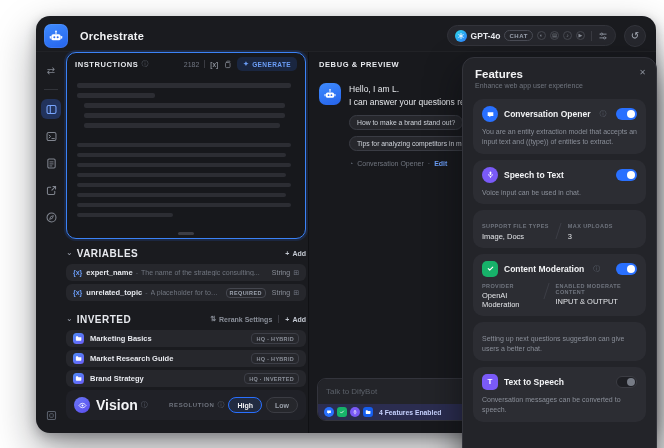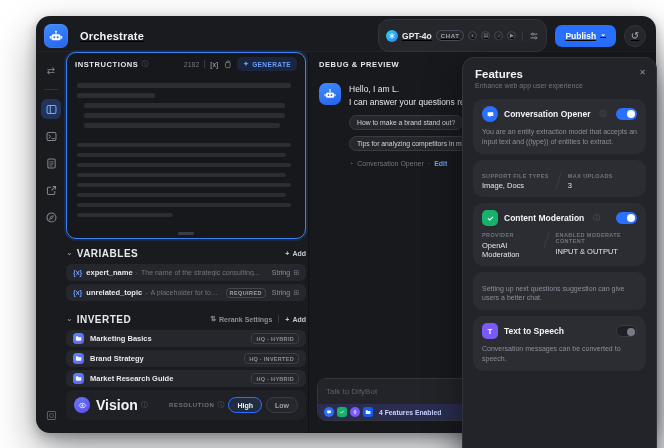--- a/index.html
+++ b/index.html
@@ -6,26 +6,26 @@
   html,body { width:664px; height:448px; background:#ffffff; overflow:hidden; }
   .stage { position:relative; width:664px; height:448px; }
 
   
   .window { position:absolute; left:36px; top:16px; width:620px; height:417px;
     background:#1a1b1f; border-radius:14px; overflow:hidden;
     box-shadow:0 18px 42px rgba(13,15,20,.40), 0 4px 12px rgba(13,15,20,.28); }
 
   
   .topbar { position:absolute; left:0; top:0; right:0; height:36px; display:flex; align-items:center;
-    padding:4px 10px 0 8px; border-bottom:1px solid rgba(255,255,255,.03);text-decoration:underline; }
+    padding:4px 10px 0 8px; border-bottom:1px solid rgba(255,255,255,.03); }
   .logo { width:24px; height:24px; border-radius:7px; background:linear-gradient(160deg,#3f8cff,#2563eb);
     display:grid; place-items:center; box-shadow:0 0 0 1px rgba(255,255,255,.08) inset; }
   .app-title { margin-left:12px; font-size:11px; font-weight:700; color:#f2f3f5; letter-spacing:.2px; }
   .topbar-right { margin-left:auto; display:flex; align-items:center; gap:8px; }
-  .model-pill { height:33px; background:#26272d; border:1px solid #33343b; border-radius:11px;
+  .model-pill { height:21px; background:#26272d; border:1px solid #33343b; border-radius:11px;
     display:flex; align-items:center; gap:4px; padding:0 7px; }
   .openai-ic { width:12px; height:12px; border-radius:50%; background:linear-gradient(135deg,#2bd9e8,#2f7bff); display:grid; place-items:center; }
   .model-name { font-size:8.5px; font-weight:700; color:#e7e9ee; }
   .mode-badge { font-size:6px; font-weight:700; letter-spacing:.6px; color:#9ca3af; border:1px solid #4a4c55; border-radius:6px; padding:1.5px 4px; }
   .cap-ic { width:9px; height:9px; border-radius:50%; border:1px solid #45474f; color:#8a8f99; font-size:5px; display:grid; place-items:center; line-height:1; }
   .pill-sep { width:1px; height:10px; background:#3a3b42; margin:0 2px; }
   .publish-btn { height:22px; background:#2970ff; border-radius:7px; color:#fff; font-size:8.5px; font-weight:700;
     display:flex; align-items:center; gap:4px; padding:0 10px; cursor:pointer; }
   .hist-btn { width:22px; height:22px; border-radius:50%; background:#26272d; border:1px solid #33343b;
     color:#aab0ba; font-size:10px; display:grid; place-items:center; cursor:pointer; }
@@ -179,24 +179,20 @@
           <span class="cap-ic">▶</span>
           <span class="pill-sep"></span>
           <span>
             <svg width="10" height="10" viewBox="0 0 16 16">
                 <path d="M3 5h10M3 11h10" stroke="#9ca3af" stroke-width="1.3" stroke-linecap="round"></path>
                 <circle cx="6" cy="5" r="1.7" fill="#26272d" stroke="#9ca3af" stroke-width="1.2"></circle>
                 <circle cx="10.5" cy="11" r="1.7" fill="#26272d" stroke="#9ca3af" stroke-width="1.2"></circle>
               </svg>
           </span>
         </div>
-        <div class="publish-btn">
-          <span>Publish</span>
-          <span style="font-size:7px; margin-top:-3px;">⌄</span>
-        </div>
         <div class="hist-btn">
             <span>↺</span>
           </div>
       </div>
     </div>
 
     <div class="sidebar">
       <div class="side-ic" style="font-size:10px;">⇄</div>
       <div class="side-divider"></div>
       <div class="side-ic active">
@@ -330,31 +326,31 @@
           </span>
         <span class="kn-name">Marketing Basics</span>
         <span class="kn-badge">HQ · HYBRID</span>
       </div>
       <div class="row-card">
         <span class="kn-ic">
             <svg width="7" height="7" viewBox="0 0 16 16">
               <path d="M2 4.5A1.5 1.5 0 013.5 3h3l1.5 2h6.5v6.5A1.5 1.5 0 0113 13H3.5A1.5 1.5 0 012 11.5z" fill="#fff"></path>
             </svg>
           </span>
-        <span class="kn-name">Brand Strategy</span>
-        <span class="kn-badge">HQ · INVERTED</span>
+        <span class="kn-name">Market Research Guide</span>
+        <span class="kn-badge">HQ · HYBRID</span>
       </div>
       <div class="row-card">
         <span class="kn-ic">
             <svg width="7" height="7" viewBox="0 0 16 16">
               <path d="M2 4.5A1.5 1.5 0 013.5 3h3l1.5 2h6.5v6.5A1.5 1.5 0 0113 13H3.5A1.5 1.5 0 012 11.5z" fill="#fff"></path>
             </svg>
           </span>
-        <span class="kn-name">Market Research Guide</span>
-        <span class="kn-badge">HQ · HYBRID</span>
+        <span class="kn-name">Brand Strategy</span>
+        <span class="kn-badge">HQ · INVERTED</span>
       </div>
     </div>
 
     <div class="vision-card">
       <span class="vision-ic">
         <svg width="9" height="9" viewBox="0 0 16 16">
             <path d="M1.8 8s2.3-4 6.2-4 6.2 4 6.2 4-2.3 4-6.2 4S1.8 8 1.8 8z" fill="none" stroke="#fff" stroke-width="1.4"></path>
             <circle cx="8" cy="8" r="1.8" fill="#fff"></circle>
           </svg>
       </span>
@@ -444,20 +440,33 @@
                 <path d="M3 4h10v6.5H8.5L6 13v-2.5H3z" fill="#fff"></path>
               </svg>
             </span>
           <span class="fname">Conversation Opener</span>
           <span class="info-ic">ⓘ</span>
           <span class="toggle on"></span>
         </div>
         <div class="fdesc">You are an entity extraction model that accepts an input text and ((type)) of entities to extract.</div>
       </div>
 
+      <div class="fcard">
+        <div class="fcard-head">
+          <span class="fic round" style="background:#7a5af8">
+              <svg width="9" height="9" viewBox="0 0 16 16">
+                <rect x="6.6" y="2.8" width="2.8" height="6" rx="1.4" fill="#fff"></rect>
+                <path d="M4.5 8a3.5 3.5 0 007 0M8 11.5v2" stroke="#fff" stroke-width="1.3" fill="none" stroke-linecap="round"></path>
+              </svg>
+            </span>
+          <span class="fname">Speech to Text</span>
+          <span class="toggle on"></span>
+        </div>
+        <div class="fdesc">Voice input can be used in chat.</div>
+      </div>
 
       <div class="fcard">
         <div class="ffields">
           <div class="ffield">
             <div class="flabel">SUPPORT FILE TYPES</div>
             <div class="fvalue">Image, Docs</div>
           </div>
           <div class="fslash"></div>
           <div class="ffield">
             <div class="flabel">MAX UPLOADS</div>

